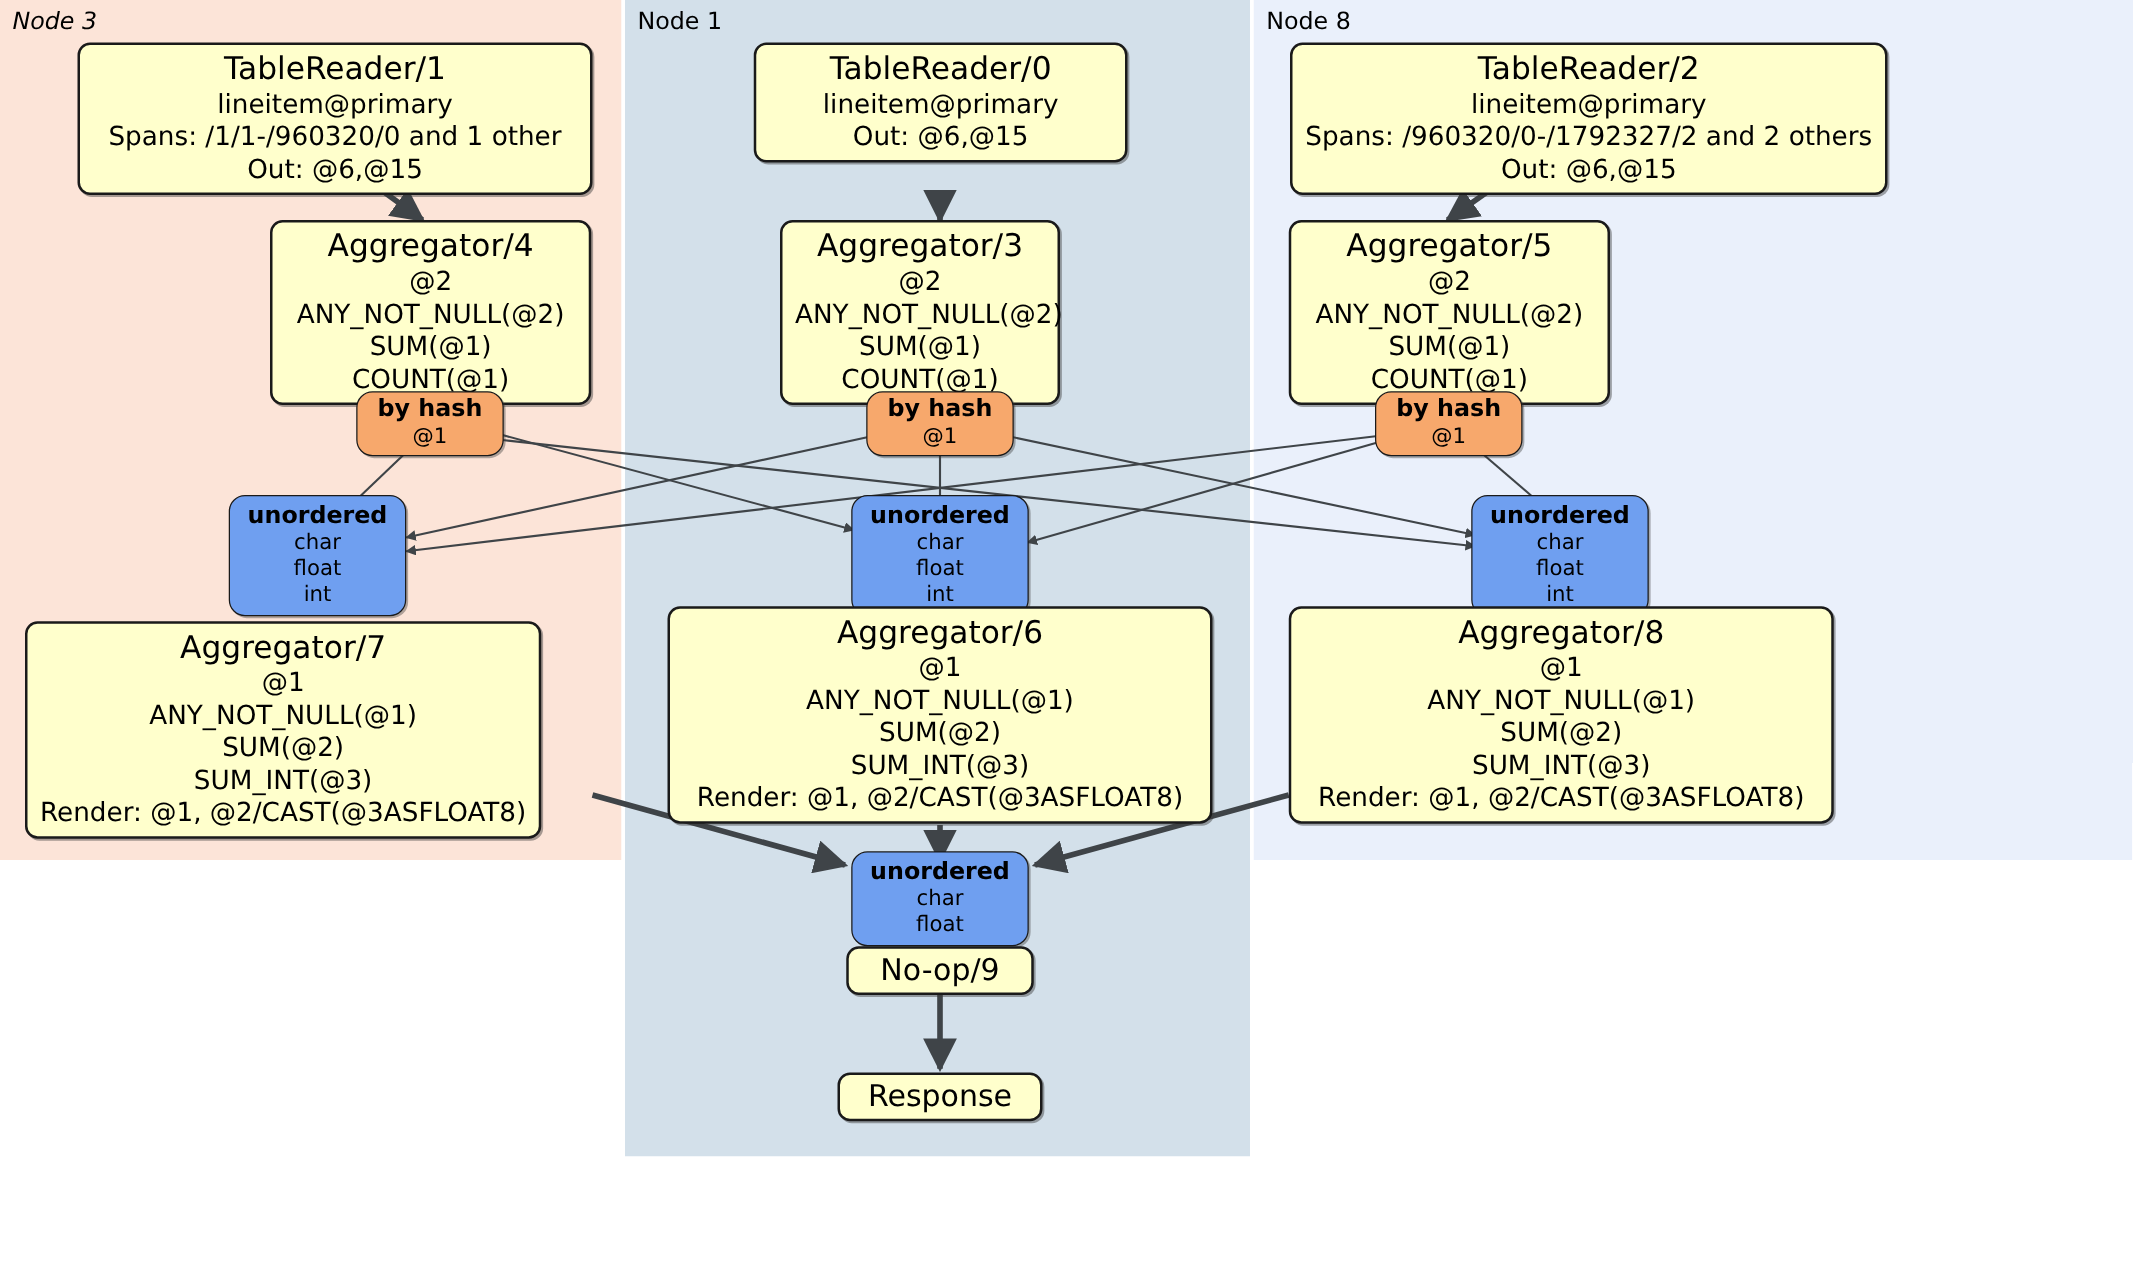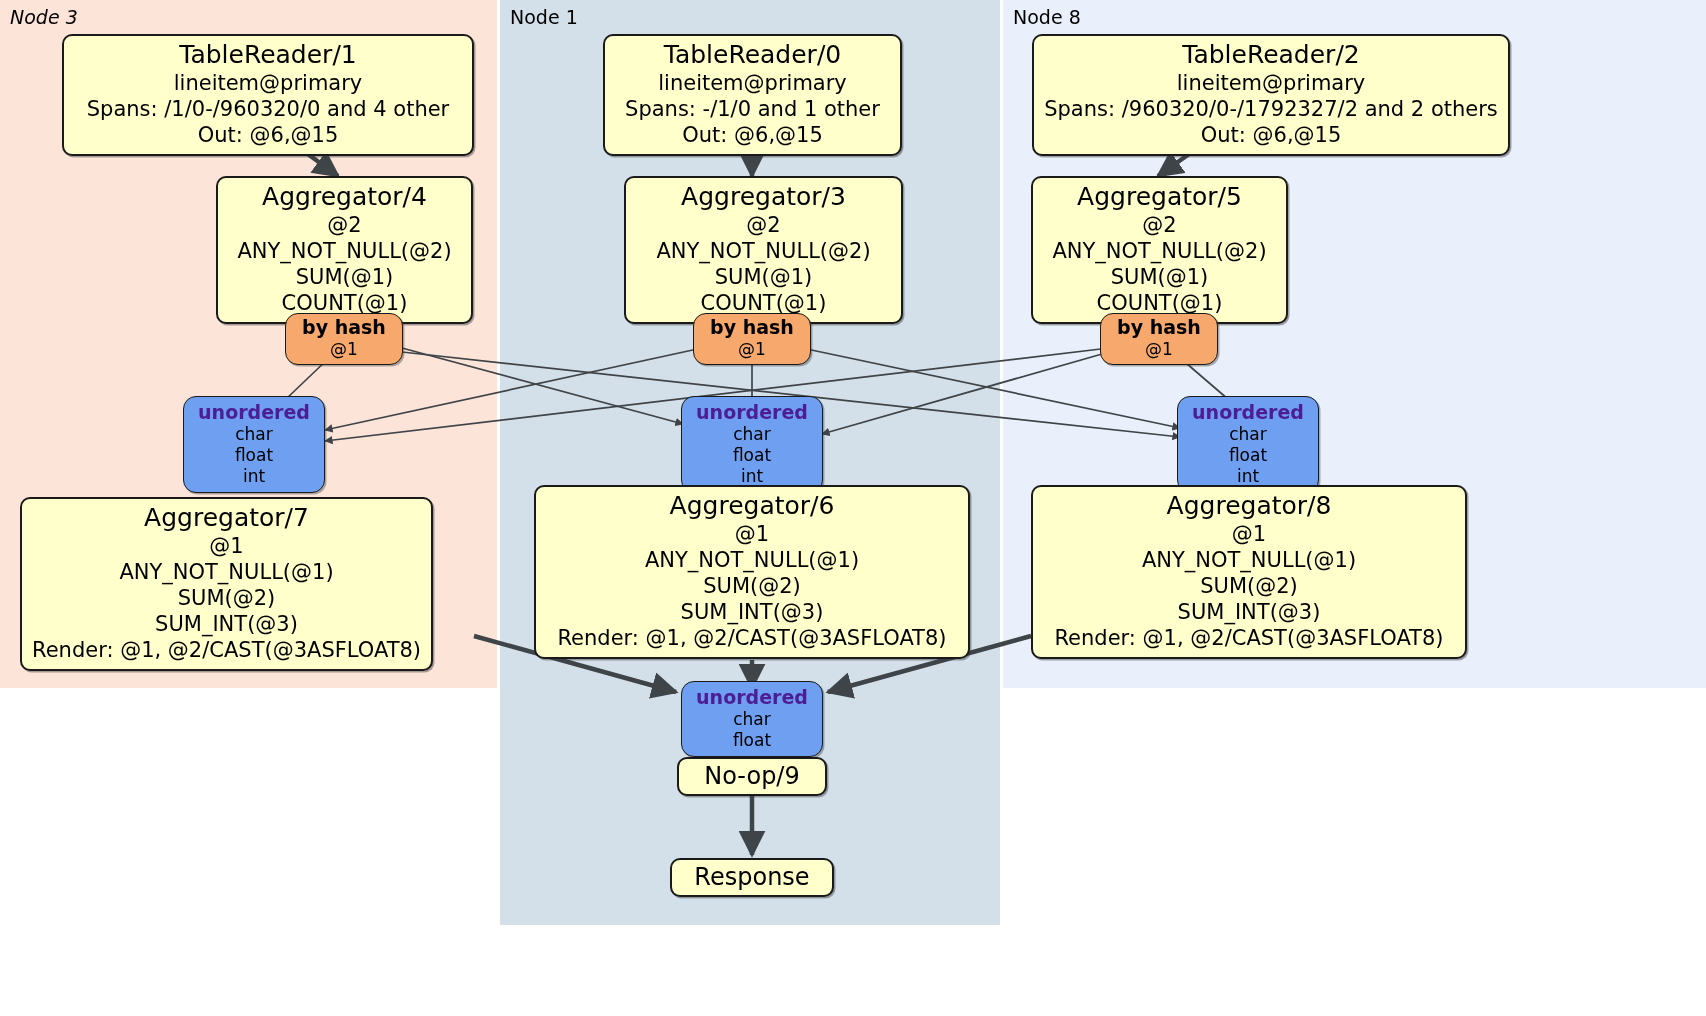--- a/index.html
+++ b/index.html
@@ -101,21 +101,21 @@
     border: 1.5px solid #1a1a1a;
     border-radius: 13px;
     text-align: center;
     padding: 3px 10px 5px 10px;
     box-shadow: 1.5px 1.5px 0 rgba(60,60,60,0.4);
   }
   .sync .stitle {
     font-weight: bold;
     font-size: 19px;
     line-height: 24px;
-    color: #4c1d95;
+    color: #000000;
   }
   .sync .sline {
     font-size: 17px;
     line-height: 21px;
     color: #000;
   }
 </style>
 </head>
 <body>
 
@@ -162,47 +162,46 @@
     <path d="M 474 636 L 676 692" stroke="#3f4448" stroke-width="4.5" fill="none" marker-end="url(#ah)"></path>
     <path d="M 752 660 L 752 688" stroke="#3f4448" stroke-width="4.5" fill="none" marker-end="url(#ah)"></path>
     <path d="M 1031 636 L 828 692" stroke="#3f4448" stroke-width="4.5" fill="none" marker-end="url(#ah)"></path>
 
     <path d="M 752 791 L 752 855" stroke="#3f4448" stroke-width="4.5" fill="none" marker-end="url(#ah)"></path>
   </svg>
 
   <div class="proc" style="left:62px; top:34px; width:412px;">
     <div class="title">TableReader/1</div>
     <div class="line">lineitem@primary</div>
-    <div class="line">Spans: /1/0-/960320/0 and 4 other</div>
+    <div class="line">Spans: /1/1-/960320/0 and 1 other</div>
     <div class="line">Out: @6,@15</div>
   </div>
 
   <div class="proc" style="left:603px; top:34px; width:299px;">
     <div class="title">TableReader/0</div>
     <div class="line">lineitem@primary</div>
-    <div class="line">Spans: -/1/0 and 1 other</div>
     <div class="line">Out: @6,@15</div>
   </div>
 
   <div class="proc" style="left:1032px; top:34px; width:478px;">
     <div class="title">TableReader/2</div>
     <div class="line">lineitem@primary</div>
     <div class="line">Spans: /960320/0-/1792327/2 and 2 others</div>
     <div class="line">Out: @6,@15</div>
   </div>
 
   <div class="proc" style="left:216px; top:176px; width:257px;">
     <div class="title">Aggregator/4</div>
     <div class="line">@2</div>
     <div class="line">ANY_NOT_NULL(@2)</div>
     <div class="line">SUM(@1)</div>
     <div class="line">COUNT(@1)</div>
   </div>
 
-  <div class="proc" style="left:624px; top:176px; width:279px;">
+  <div class="proc" style="left:624px; top:176px; width:224px;">
     <div class="title">Aggregator/3</div>
     <div class="line">@2</div>
     <div class="line">ANY_NOT_NULL(@2)</div>
     <div class="line">SUM(@1)</div>
     <div class="line">COUNT(@1)</div>
   </div>
 
   <div class="proc" style="left:1031px; top:176px; width:257px;">
     <div class="title">Aggregator/5</div>
     <div class="line">@2</div>

